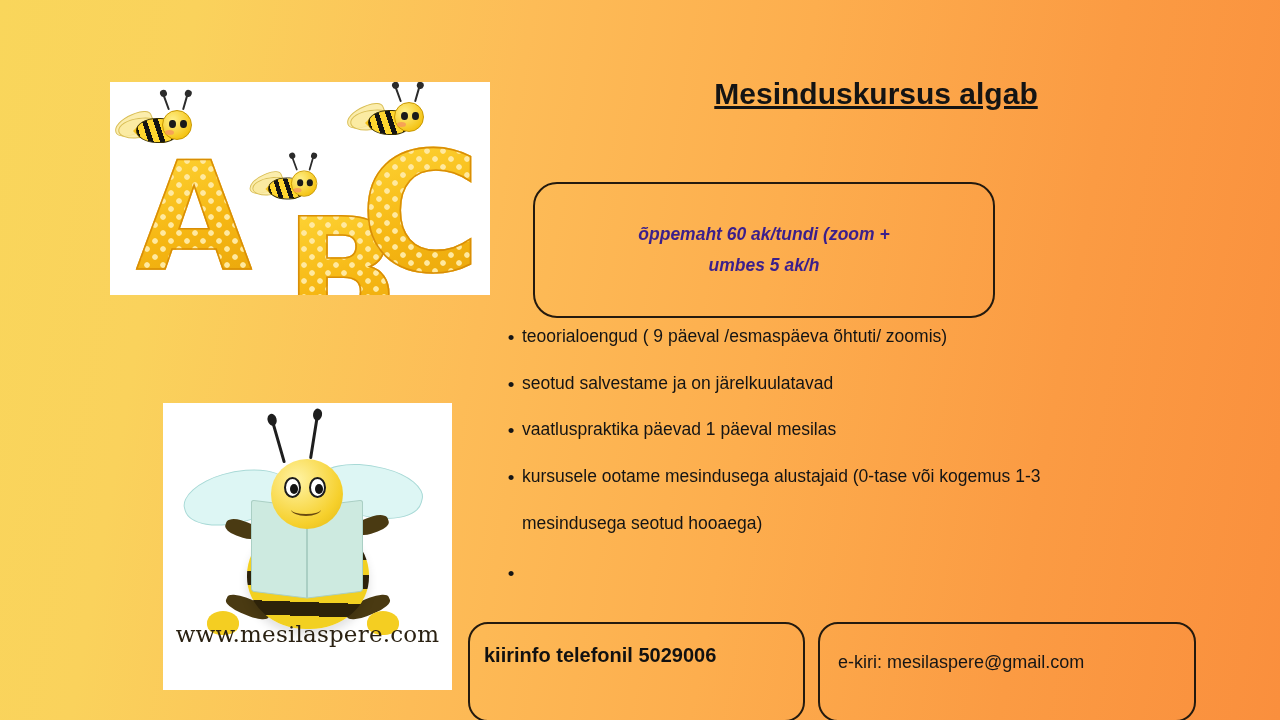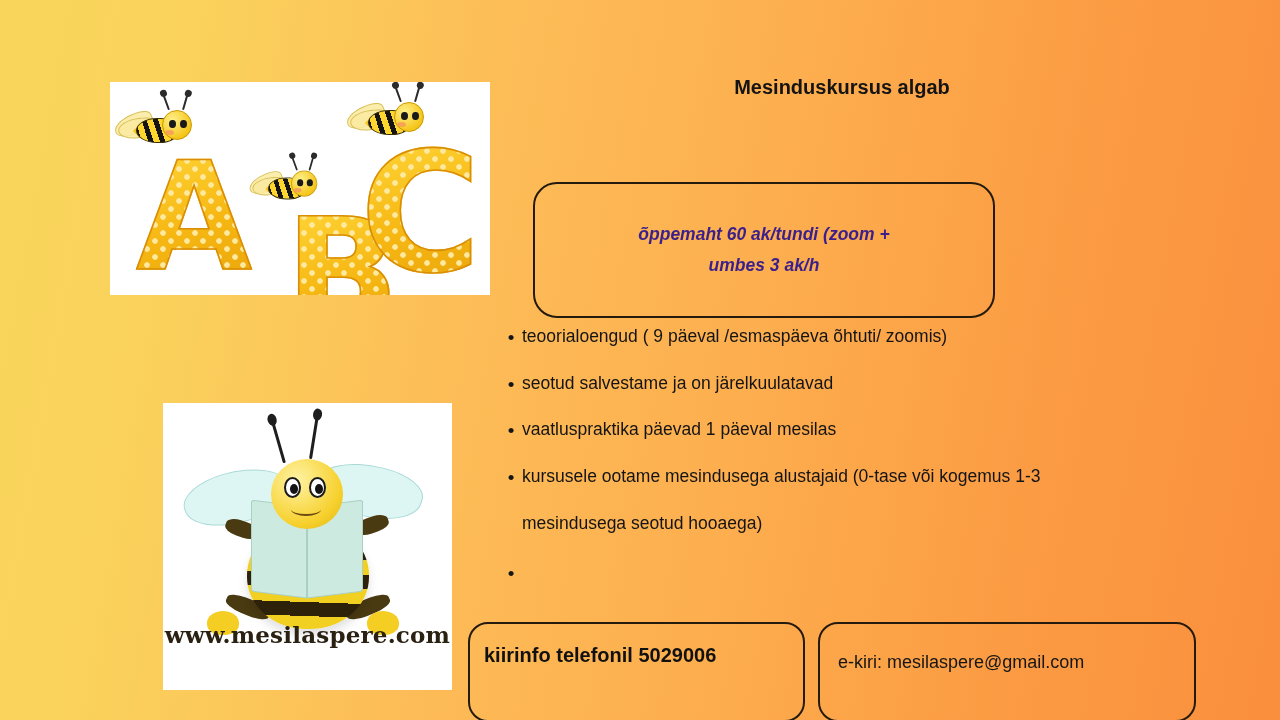--- a/index.html
+++ b/index.html
@@ -93,28 +93,28 @@
   #logo-photo .arm-l { left:62px; top:118px; transform:rotate(18deg); }
   #logo-photo .arm-r { left:192px; top:114px; transform:rotate(-18deg); }
   #logo-photo .leg { position:absolute; width:46px; height:16px; border-radius:40%; background:#4A3A12; }
   #logo-photo .leg-l { left:62px; top:196px; transform:rotate(22deg); }
   #logo-photo .leg-r { left:182px; top:196px; transform:rotate(-22deg); }
   #logo-photo .foot { position:absolute; width:32px; height:24px; border-radius:50% 50% 45% 45%; background:#F4CE22; }
   #logo-photo .foot-l { left:44px; top:208px; }
   #logo-photo .foot-r { left:204px; top:208px; }
   #logo-photo .site-url {
     position:absolute; left:0; right:0; top:218px; text-align:center;
-    font-family:"DejaVu Serif", serif; font-weight:bold; font-size:23px; color:#2a2112;
+    font-family:"DejaVu Serif", serif; font-weight:normal; font-size:23px; color:#2a2112;
     letter-spacing:.2px;
   }
 
   
   #title-block {
-    position:absolute; left:502px; top:74px; width:680px; text-align:center;
-    font-weight:bold; font-size:20px; line-height:1.32; color:#141414;
+    position:absolute; left:536px; top:74px; width:680px; text-align:center;
+    font-weight:bold; font-size:30px; line-height:1.32; color:#141414;text-decoration:underline;
   }
   #note-box {
     position:absolute; left:533px; top:182px; width:462px; height:136px;
     border:2.4px solid #241a0e; border-radius:24px;
     display:flex; flex-direction:column; justify-content:center; align-items:center;
     font-style:italic; font-weight:bold; font-size:17.5px; line-height:1.75;
     color:#3B1F8B; text-align:center; padding:0 14px;
   }
   #bullet-list { position:absolute; left:500px; top:324px; width:700px; }
   .bullet-row { display:flex; align-items:flex-start; margin-bottom:19px; }
@@ -215,21 +215,21 @@
   </div>
   <div class="site-url">www.mesilaspere.com</div>
 </div>
 
 <div id="title-block">
   <div>Mesinduskursus algab</div>
 </div>
 
 <div id="note-box">
   <div>õppemaht  60 ak/tundi  (zoom +</div>
-  <div>umbes  3 ak/h</div>
+  <div>umbes  5 ak/h</div>
 </div>
 
 <div id="bullet-list">
   <div class="bullet-row">
     <span class="bullet-dot">•</span>
     <span class="bullet-txt">teoorialoengud ( 9 päeval /esmaspäeva  õhtuti/  zoomis)</span>
   </div>
   <div class="bullet-row">
     <span class="bullet-dot">•</span>
     <span class="bullet-txt">seotud salvestame ja on järelkuulatavad</span>

